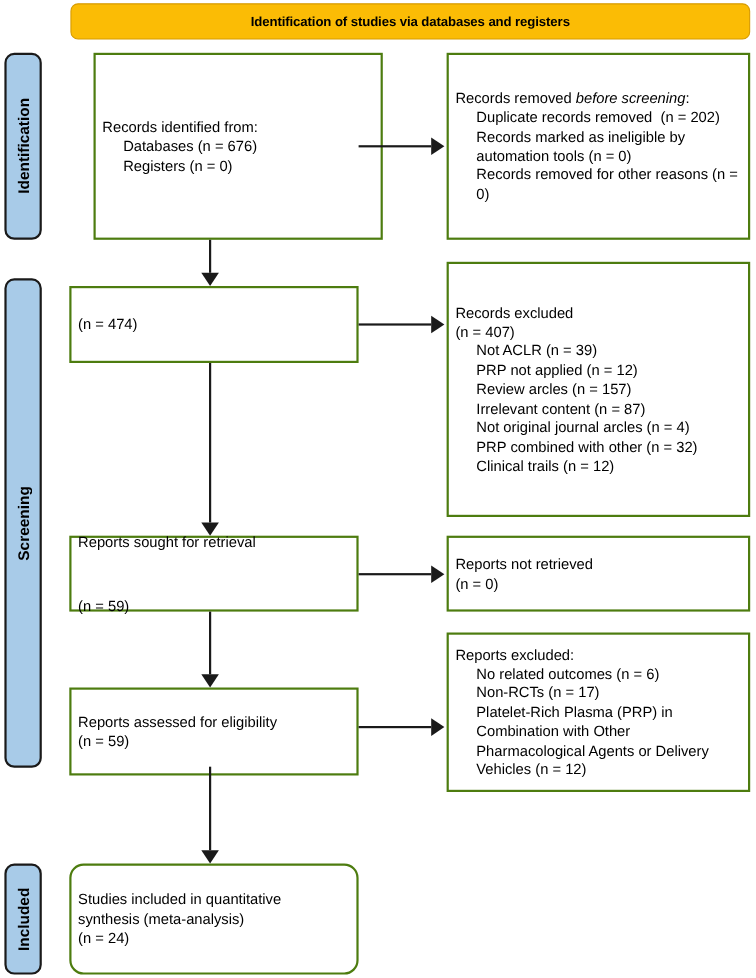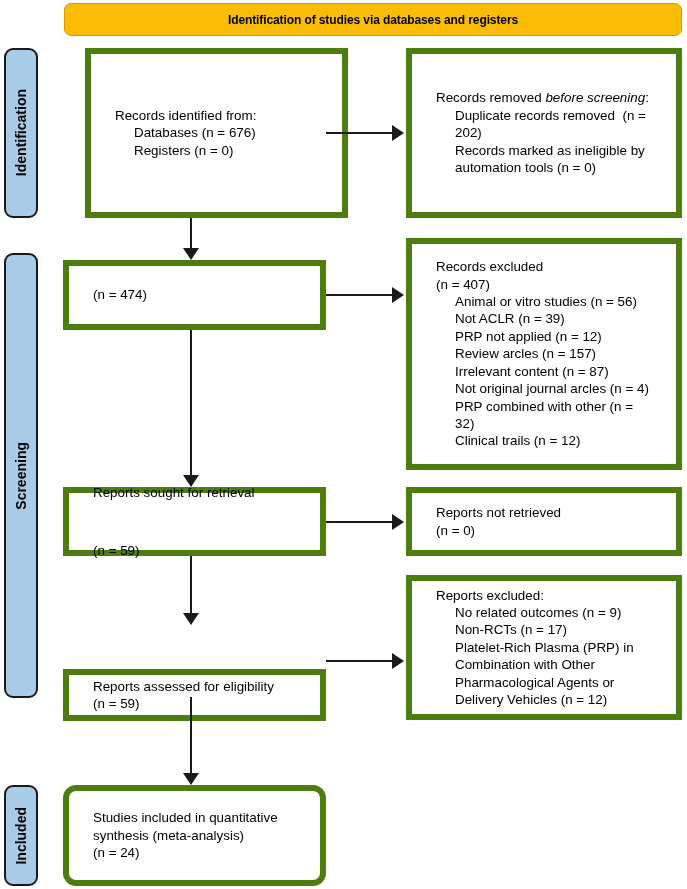--- a/index.html
+++ b/index.html
@@ -65,43 +65,43 @@
     white-space: nowrap;
   }
   .bar-identification { top: 48px;  height: 170px; }
   .bar-screening     { top: 253px; height: 445px; }
   .bar-included      { top: 785px; height: 101px; }
 
   
   .box {
     position: absolute;
     background: #ffffff;
-    border: 6px solid #4d7c0f;
+    border: 2px solid #4d7c0f;
     box-sizing: border-box;
-    padding: 0 24px;
+    padding: 0 6px;
     display: flex;
     flex-direction: column;
     justify-content: center;
   }
   .box .line {
     font-size: 13.4px;
     line-height: 1.30;
     color: #000000;
     white-space: pre-wrap;
     word-break: normal;
   }
   .indent { padding-left: 19px; }
   .ital { font-style: italic; }
 
   
   .lbox { left: 63px; width: 263px; }
   .lb1 { top: 48px;  height: 170px; margin-left: 22px; }
   .lb2 { top: 260px; height: 70px;  }
   .lb3 { top: 487px; height: 69px; gap: 40px;  }
-  .lb4 { top: 625px; height: 52px; margin-top: 44px;  }
+  .lb4 { top: 625px; height: 80px;  }
   .lb5 { top: 785px; height: 101px; border-radius: 13px; }
 
   
   .rbox { left: 406px; width: 276px; }
   .rb1 { top: 48px;  height: 170px; }
   .rb2 { top: 238px; height: 232px; }
   .rb3 { top: 487px; height: 69px;  }
   .rb4 { top: 575px; height: 145px; }
 
   
@@ -179,43 +179,43 @@
   <div class="box lbox lb5">
     <div class="line">Studies included in quantitative</div>
     <div class="line">synthesis (meta-analysis)</div>
     <div class="line">(n = 24)</div>
   </div>
 
   <div class="box rbox rb1">
     <div class="line"><span>Records removed </span><span class="ital">before screening</span><span>:</span></div>
     <div class="line indent">Duplicate records removed  (n = 202)</div>
     <div class="line indent">Records marked as ineligible by automation tools (n = 0)</div>
+    <div class="line indent">Records removed for other reasons (n = 0)</div>
   </div>
 
   <div class="box rbox rb2">
     <div class="line">Records excluded</div>
     <div class="line">(n = 407)</div>
-    <div class="line indent">Animal or vitro studies (n = 56)</div>
     <div class="line indent">Not ACLR (n = 39)</div>
     <div class="line indent">PRP not applied (n = 12)</div>
     <div class="line indent">Review arcles (n = 157)</div>
     <div class="line indent">Irrelevant content (n = 87)</div>
     <div class="line indent">Not original journal arcles (n = 4)</div>
     <div class="line indent">PRP combined with other (n = 32)</div>
     <div class="line indent">Clinical trails (n = 12)</div>
   </div>
 
   <div class="box rbox rb3">
     <div class="line">Reports not retrieved</div>
     <div class="line">(n = 0)</div>
   </div>
 
   <div class="box rbox rb4">
     <div class="line">Reports excluded:</div>
-    <div class="line indent">No related outcomes (n = 9)</div>
+    <div class="line indent">No related outcomes (n = 6)</div>
     <div class="line indent">Non-RCTs (n = 17)</div>
     <div class="line indent">Platelet-Rich Plasma (PRP) in Combination with Other Pharmacological Agents or Delivery Vehicles (n = 12)</div>
   </div>
 
   <div class="v-line" style="top:218px;  height:30px;"></div>
   <div class="v-arrow" style="top:248px;"></div>
 
   <div class="v-line" style="top:330px;  height:145px;"></div>
   <div class="v-arrow" style="top:475px;"></div>
 

